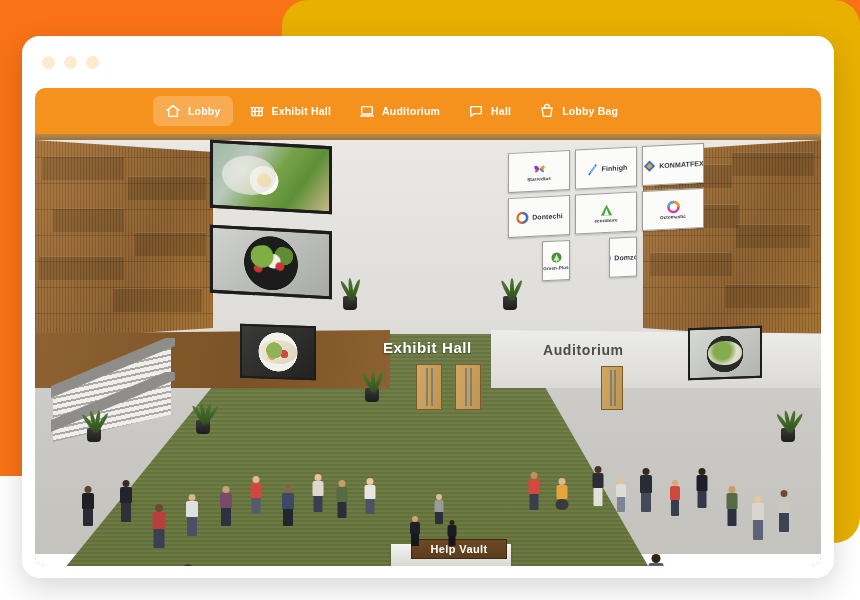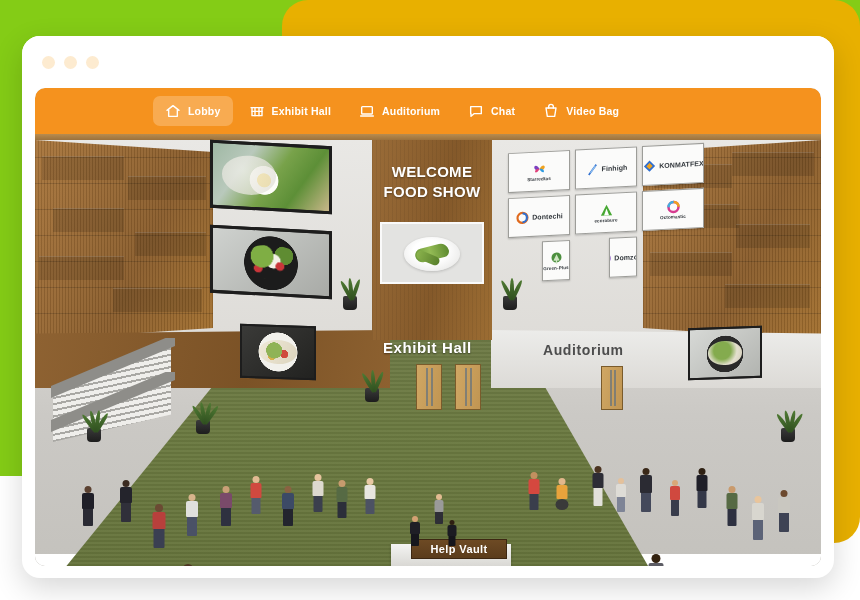--- a/index.html
+++ b/index.html
@@ -10,21 +10,21 @@
     height: 600px;
     overflow: hidden;
     background: #ffffff;
     font-family: "Liberation Sans", sans-serif;
   }
 
   #stage {
     position: relative;
     width: 860px;
     height: 476px;
-    background: #84cc16;
+    background: #f97316;
   }
 
   
   .backdrop-card {
     position: absolute;
     left: 282px;
     top: 0px;
     width: 578px;
     height: 543px;
     background: #e8b000;
@@ -519,31 +519,31 @@
           </span>
           <span class="nav-label">Auditorium</span>
         </div>
 
         <div class="nav-item">
           <span class="nav-icon">
             <svg viewBox="0 0 24 24" fill="none" stroke="#ffffff" stroke-width="2.1" stroke-linecap="round" stroke-linejoin="round">
               <path d="M4 5.5 H20 V16 H9 L4.5 20 V16 H4 Z"></path>
             </svg>
           </span>
-          <span class="nav-label">Chat</span>
+          <span class="nav-label">Hall</span>
         </div>
 
         <div class="nav-item">
           <span class="nav-icon">
             <svg viewBox="0 0 24 24" fill="none" stroke="#ffffff" stroke-width="2.1" stroke-linecap="round" stroke-linejoin="round">
               <path d="M4.5 7.5 H19.5 L17.5 20 H6.5 Z"></path>
                 <path d="M8.5 7.5 V5.5 A3.5 3.5 0 0 1 15.5 5.5 V7.5"></path>
             </svg>
           </span>
-          <span class="nav-label">Video Bag</span>
+          <span class="nav-label">Lobby Bag</span>
         </div>
 
       </div>
 
       <div class="scene">
 
         <div class="ceiling"></div>
         <div class="backwall"></div>
 
         <div class="wood-wall left">
@@ -570,31 +570,20 @@
         <div class="wall-screen s2">
           <div class="ph-saladpan"></div>
         </div>
         <div class="wall-screen s3">
           <div class="ph-dish"></div>
         </div>
         <div class="wall-screen s4">
           <div class="ph-bowl"></div>
         </div>
 
-        <div class="welcome-column">
-          <div class="welcome-text">
-            <div>WELCOME</div>
-            <div>FOOD SHOW</div>
-          </div>
-          <div class="welcome-screen">
-            <div class="plate"></div>
-            <div class="greens"></div>
-            <div class="greens2"></div>
-          </div>
-        </div>
 
         <div class="sponsor-board">
 
           <div class="sponsor-cell">
             <span class="sponsor-mark">
               <svg viewBox="0 0 24 24">
                 <path d="M12 12 C8 4 2 6 4 11 C6 15 10 14 12 12 Z" fill="#7b3fbf"></path>
                 <path d="M12 12 C16 4 22 6 20 11 C18 15 14 14 12 12 Z" fill="#f0a21e"></path>
                 <path d="M12 12 C9 18 4 19 5 15 C6 12 10 11 12 12 Z" fill="#e0407a"></path>
                 <path d="M12 12 C15 18 20 19 19 15 C18 12 14 11 12 12 Z" fill="#2f9be0"></path>

